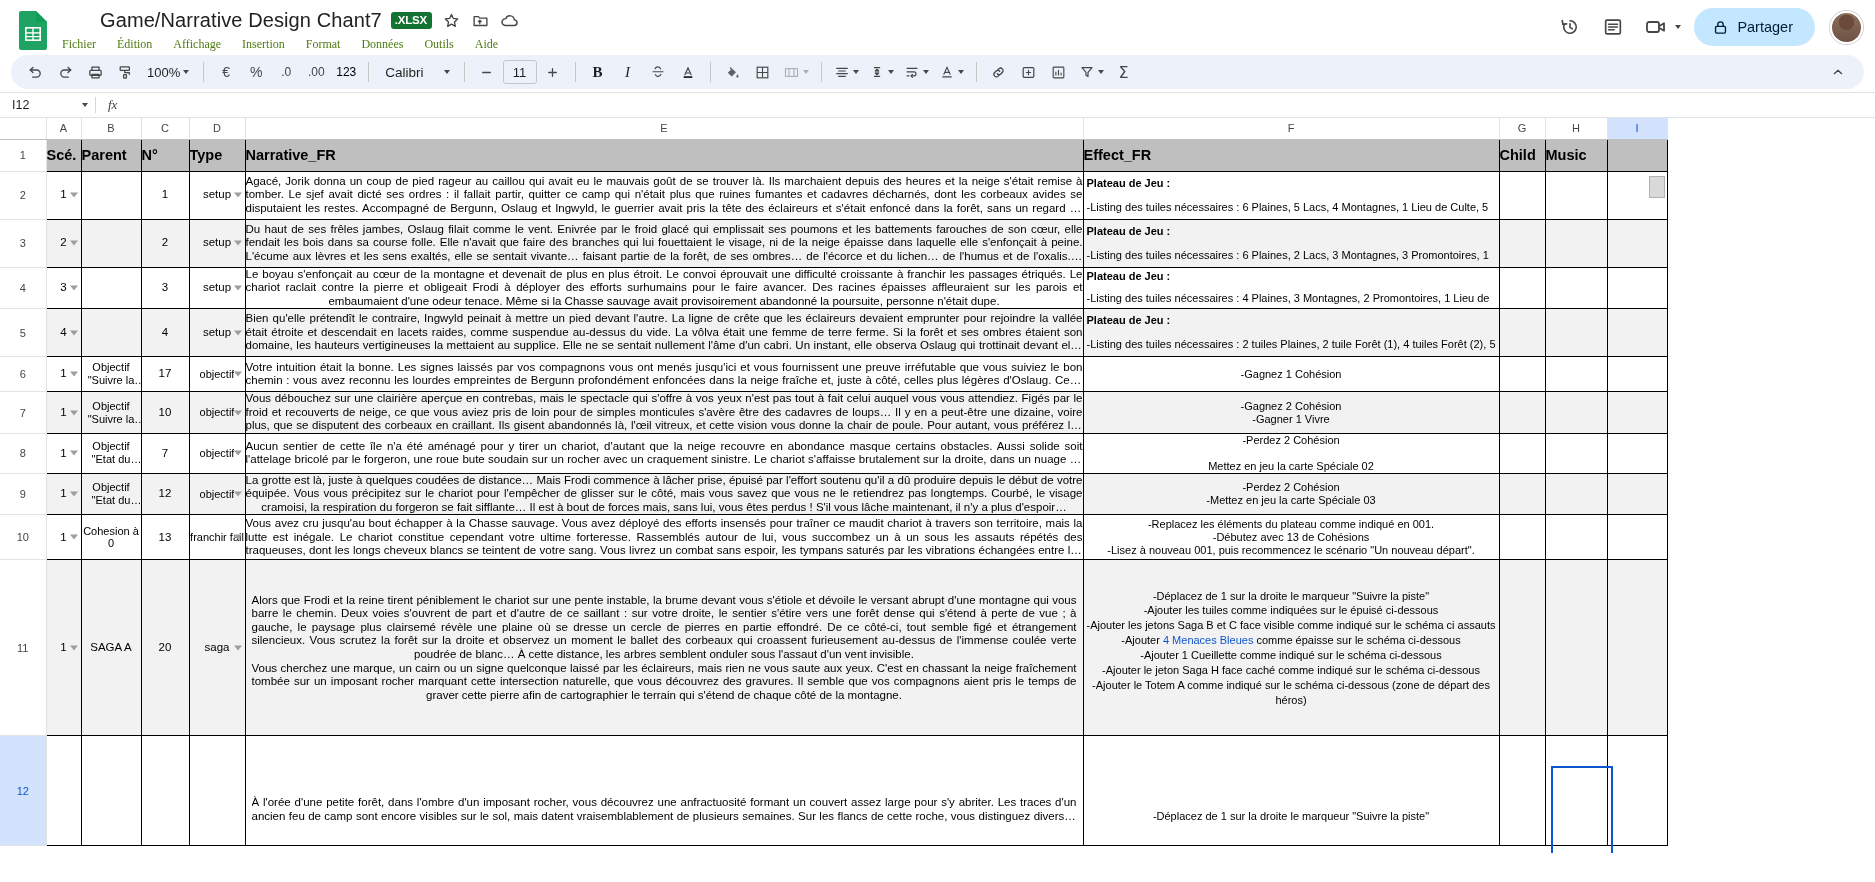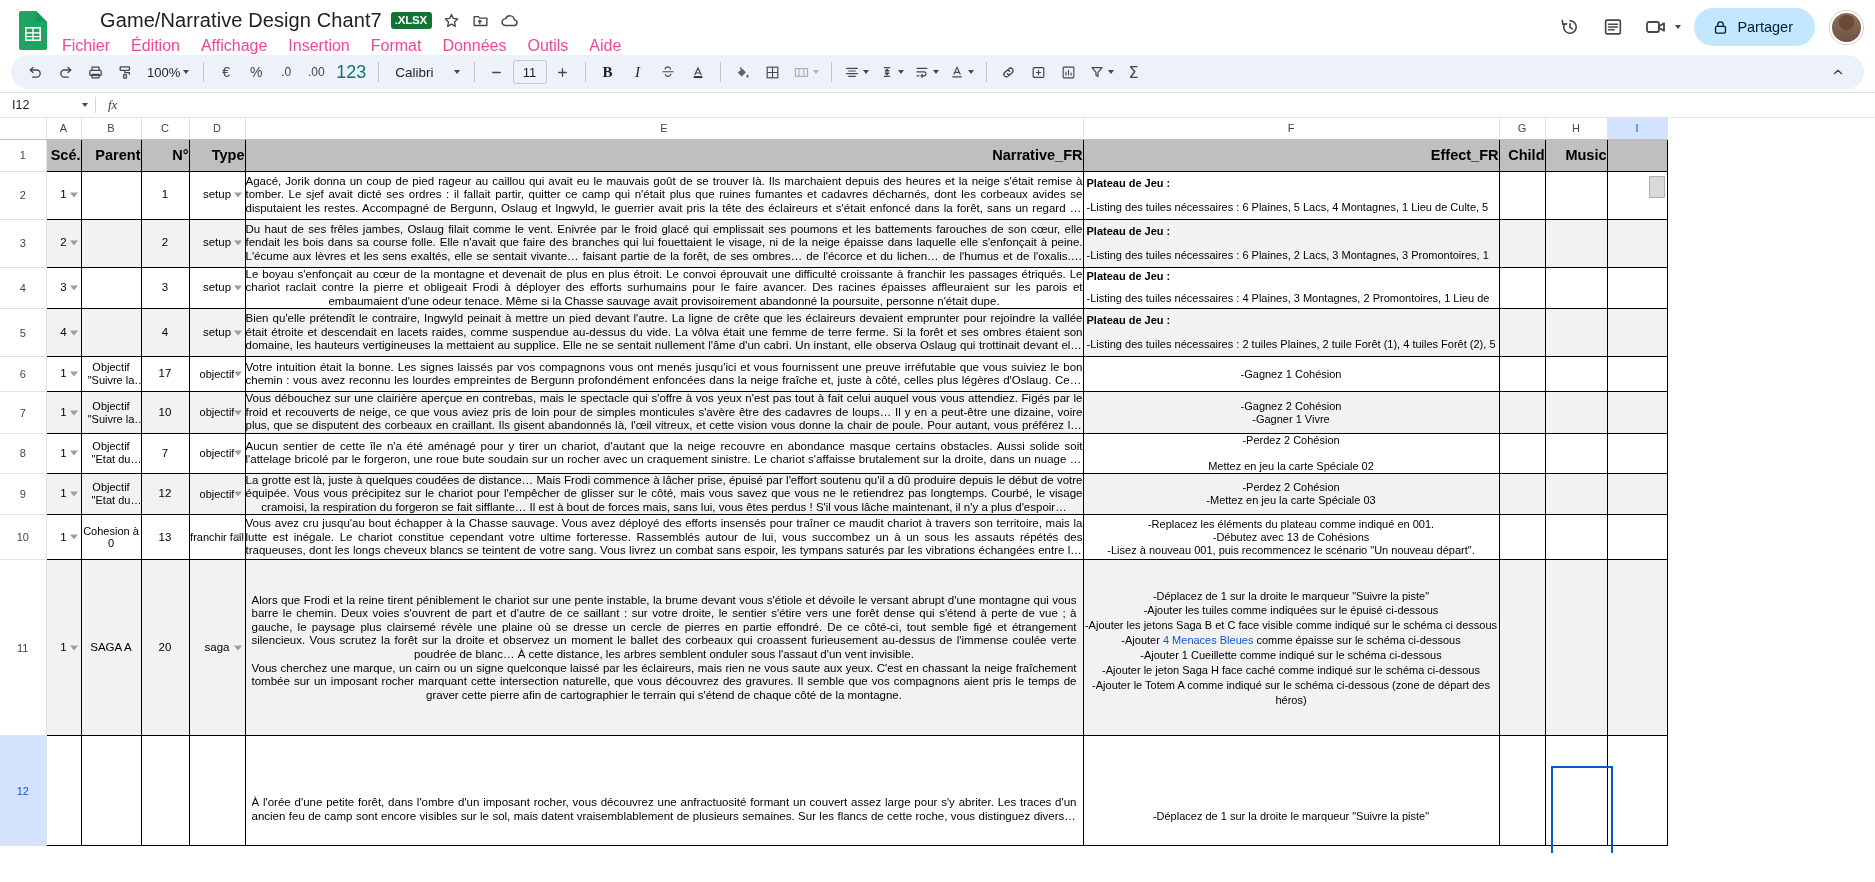--- a/index.html
+++ b/index.html
@@ -39,22 +39,22 @@
     background: #137333; color: #ffffff;
     font-size: 11.5px; font-weight: 700;
     padding: 2px 5px 2px 4px; border-radius: 3px;
     letter-spacing: -0.2px;
     line-height: 13px;
   }
   .ticon { width: 20px; height: 20px; display:flex; align-items:center; justify-content:center; cursor:pointer; }
   .ticon svg { display:block; }
   .menubar { display: flex; gap: 15px; margin-top: 3px; padding-left: 1px; }
   .menuitem {
-    font-size: 16px; color: #ec4899; cursor: pointer;
-    padding: 1px 3px; border-radius: 4px; white-space: nowrap;
+    font-size: 12px; color: #4d7c0f; cursor: pointer;
+    padding: 1px 3px; border-radius: 4px; white-space: nowrap; font-family: Liberation Serif, serif;
   }
 
   .topright {
     position: absolute; right: 12px; top: 8px;
     display: flex; align-items: center; gap: 5px;
   }
   .rtbtn {
     width: 38px; height: 38px; border-radius: 50%;
     display: flex; align-items: center; justify-content: center;
     cursor: pointer;
@@ -104,21 +104,21 @@
   .fontsel { display:flex; align-items:center; gap:20px; padding:0 6px 0 8px; font-size:13.5px; color:#1f1f1f; cursor:pointer; height:28px; border-radius:4px;}
   .fsbox {
     width: 34px; height: 24px; border: 1px solid #c4c7c5; border-radius: 3px;
     background: #edf2fa; text-align: center; font-size: 13px; color: #1f1f1f;
     display: flex; align-items: center; justify-content: center;
   }
   .caret { width:0;height:0;border-left:3.5px solid transparent;border-right:3.5px solid transparent;border-top:4px solid #444746; }
   .collapse { position:absolute; right:12px; }
   .bigletter { font-size:15px; font-weight:700; color:#1f1f1f; font-family:"Liberation Serif", serif; }
   .italicletter { font-size:15px; font-style:italic; color:#1f1f1f; font-family:"Liberation Serif", serif; }
-  .num123 { font-size:18px; color:#0f766e; }
+  .num123 { font-size:12px; color:#000000; }
   .sigma { font-size:16px; color:#444746; font-family:"DejaVu Sans", sans-serif;}
 
   
   .formulabar {
     height: 26px; display: flex; align-items: center;
     border-top: 1px solid #e1e3e1;
     border-bottom: 1px solid #e1e3e1;
     background: #ffffff;
   }
   .namebox {
@@ -192,21 +192,21 @@
     vertical-align: middle;
     overflow: hidden;
     position: relative;
     line-height: 1.18;
     padding: 1px 2px;
   }
   td.hdrcell {
     background: #bfbfbf;
     font-weight: 700;
     font-size: 14.5px;
-    text-align: right;
+    text-align: left;
     border-right: 1px solid #000;
     border-bottom: 1px solid #000;
     vertical-align: middle;
   }
   .zebra { background: #f2f2f2; }
   .ctr { text-align: center; }
   .just { text-align: justify; text-align-last: center; padding: 1px 4px; }
   .dv {
     position: absolute; right: 3px; top: 50%;
     transform: translateY(-50%);
@@ -829,21 +829,21 @@
             <div class="dvwrap">
               <span>saga</span>
               <span class="dv"></span>
             </div>
           </td>
     <td class="cell just" style="white-space:pre-line;padding:0 6px">Alors que Frodi et la reine tirent péniblement le chariot sur une pente instable, la brume devant vous s'étiole et dévoile le versant abrupt d'une montagne qui vous barre le chemin. Deux voies s'ouvrent de part et d'autre de ce saillant : sur votre droite, le sentier s'étire vers une forêt dense qui s'étend à perte de vue ; à gauche, le paysage plus clairsemé révèle une plaine où se dresse un cercle de pierres en partie effondré. De ce côté-ci, tout semble figé et étrangement silencieux. Vous scrutez la forêt sur la droite et observez un moment le ballet des corbeaux qui croassent furieusement au-dessus de l'immense coulée verte poudrée de blanc… À cette distance, les arbres semblent onduler sous l'assaut d'un vent invisible.
 Vous cherchez une marque, un cairn ou un signe quelconque laissé par les éclaireurs, mais rien ne vous saute aux yeux. C'est en chassant la neige fraîchement tombée sur un imposant rocher marquant cette intersection naturelle, que vous découvrez des gravures. Il semble que vos compagnons aient pris le temps de graver cette pierre afin de cartographier le terrain qui s'étend de chaque côté de la montagne.</td>
     <td class="cell ctr" style="font-size:11px;line-height:1.35">
       <div>-Déplacez de 1 sur la droite le marqueur "Suivre la piste"</div>
       <div>-Ajouter les tuiles comme indiquées sur le épuisé ci-dessous</div>
-      <div>-Ajouter les jetons Saga B et C face visible comme indiqué sur le schéma ci dessous</div>
+      <div>-Ajouter les jetons Saga B et C face visible comme indiqué sur le schéma ci assauts</div>
       <div><span>-Ajouter </span><span class="blue">4 Menaces Bleues</span><span> comme épaisse sur le schéma ci-dessous</span></div>
       <div>-Ajouter 1 Cueillette comme indiqué sur le schéma ci-dessous</div>
       <div>-Ajouter le jeton Saga H face caché comme indiqué sur le schéma ci-dessous</div>
       <div>-Ajouter le Totem A comme indiqué sur le schéma ci-dessous (zone de départ des héros)</div>
     </td>
     <td class="cell"></td>
     <td class="cell"></td>
     <td class="cell"></td>
   </tr>
 

